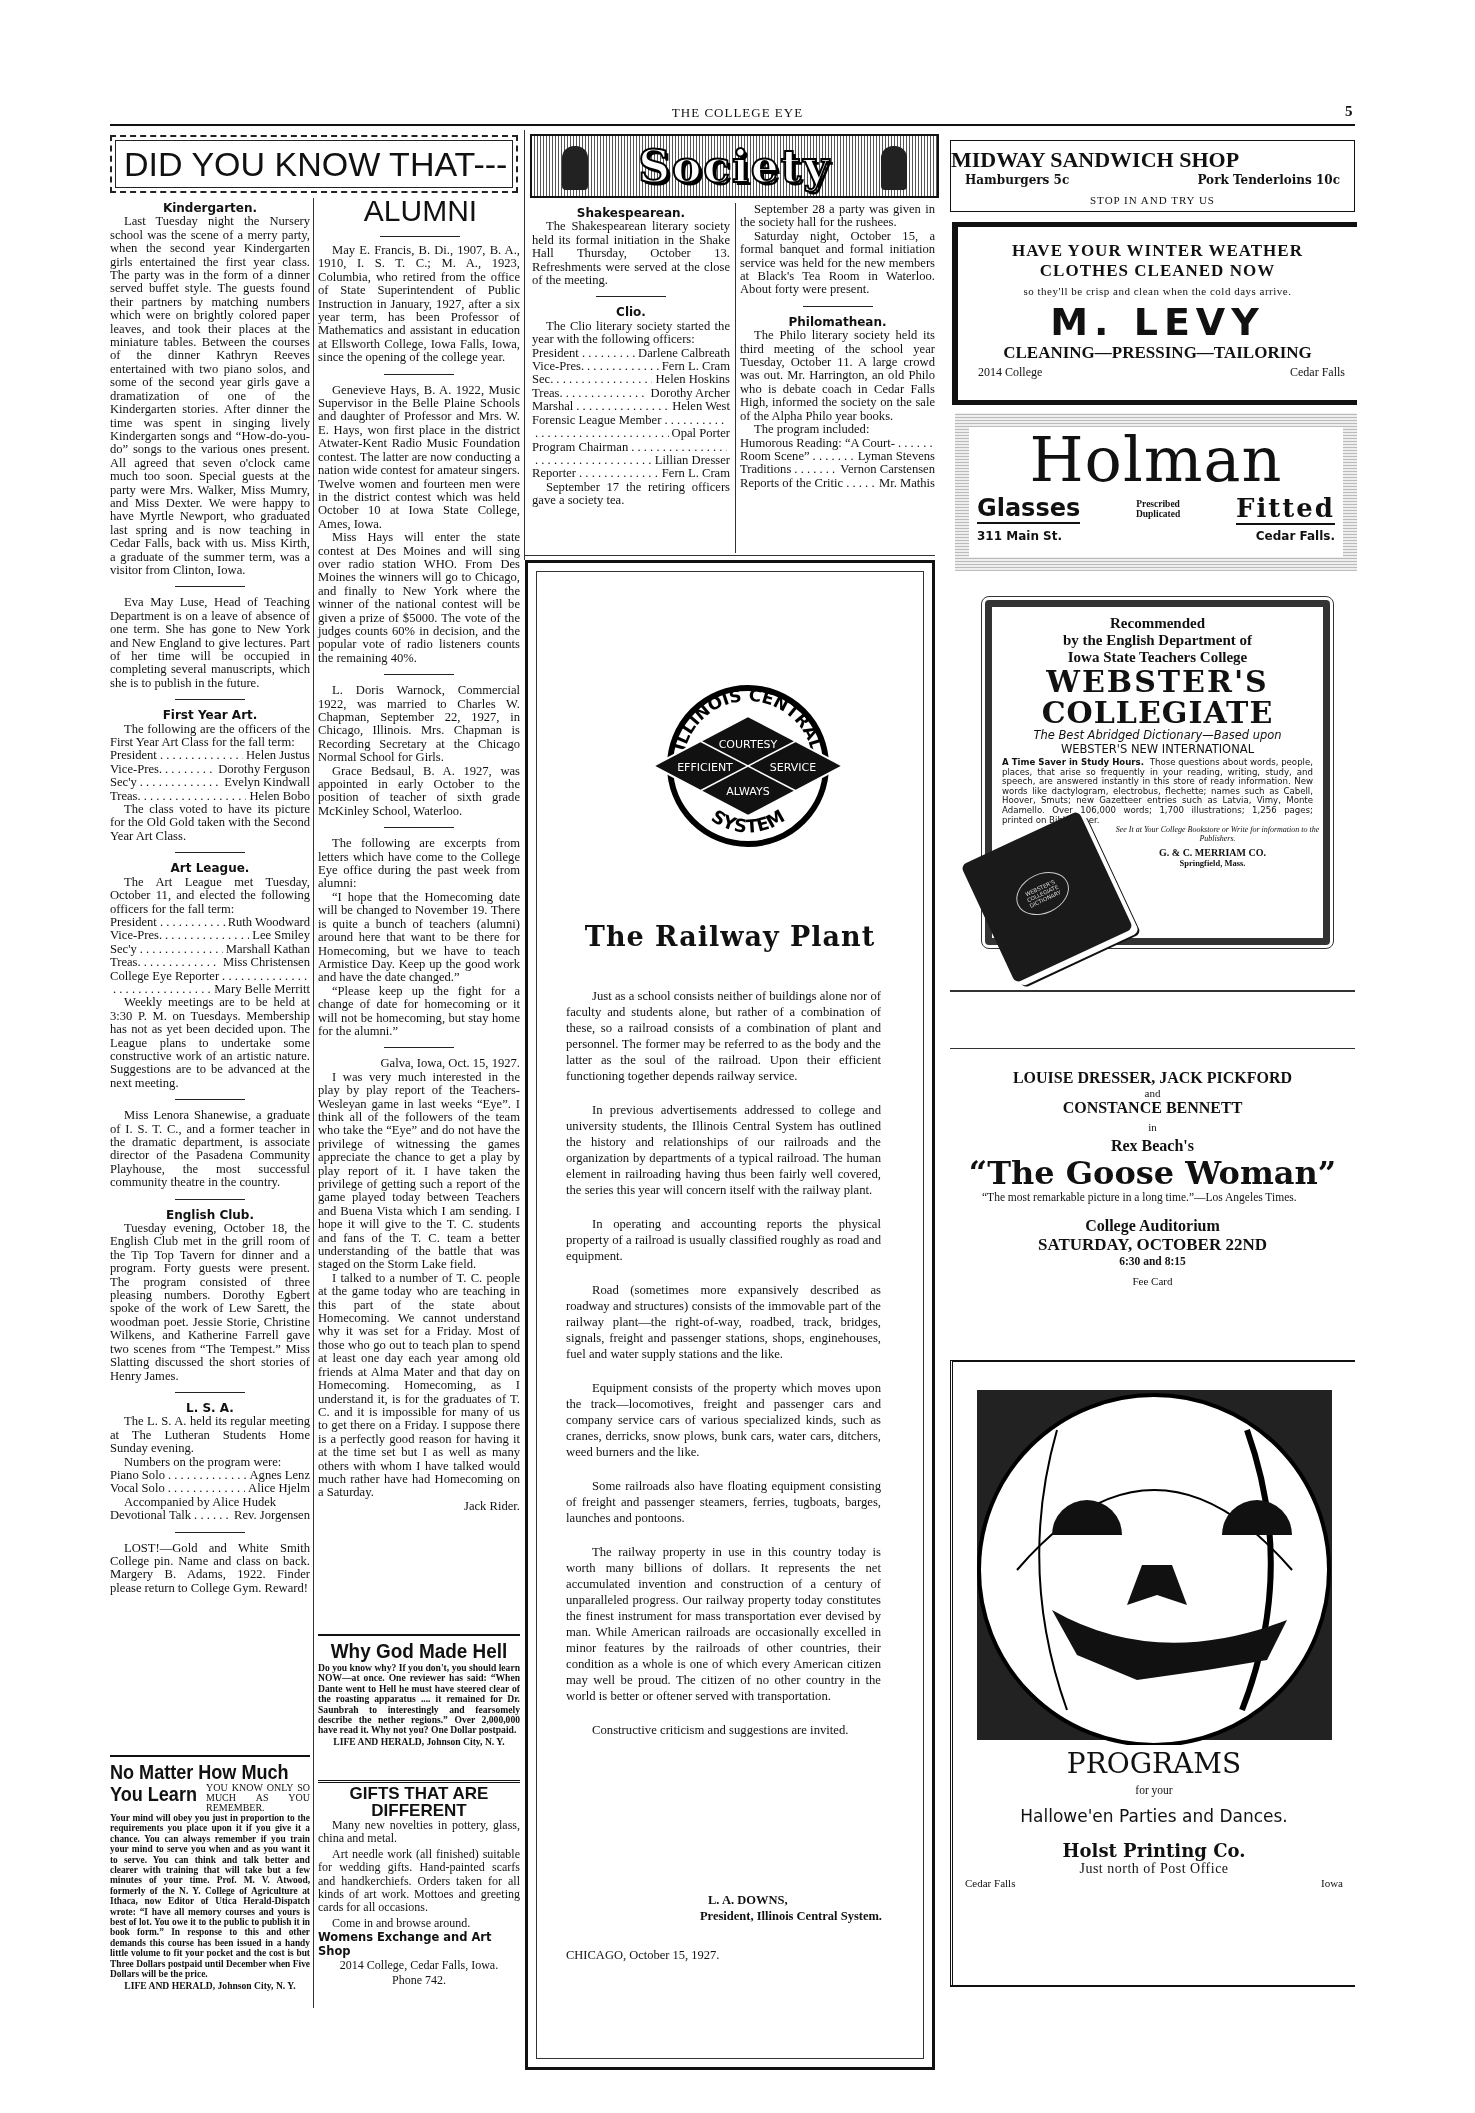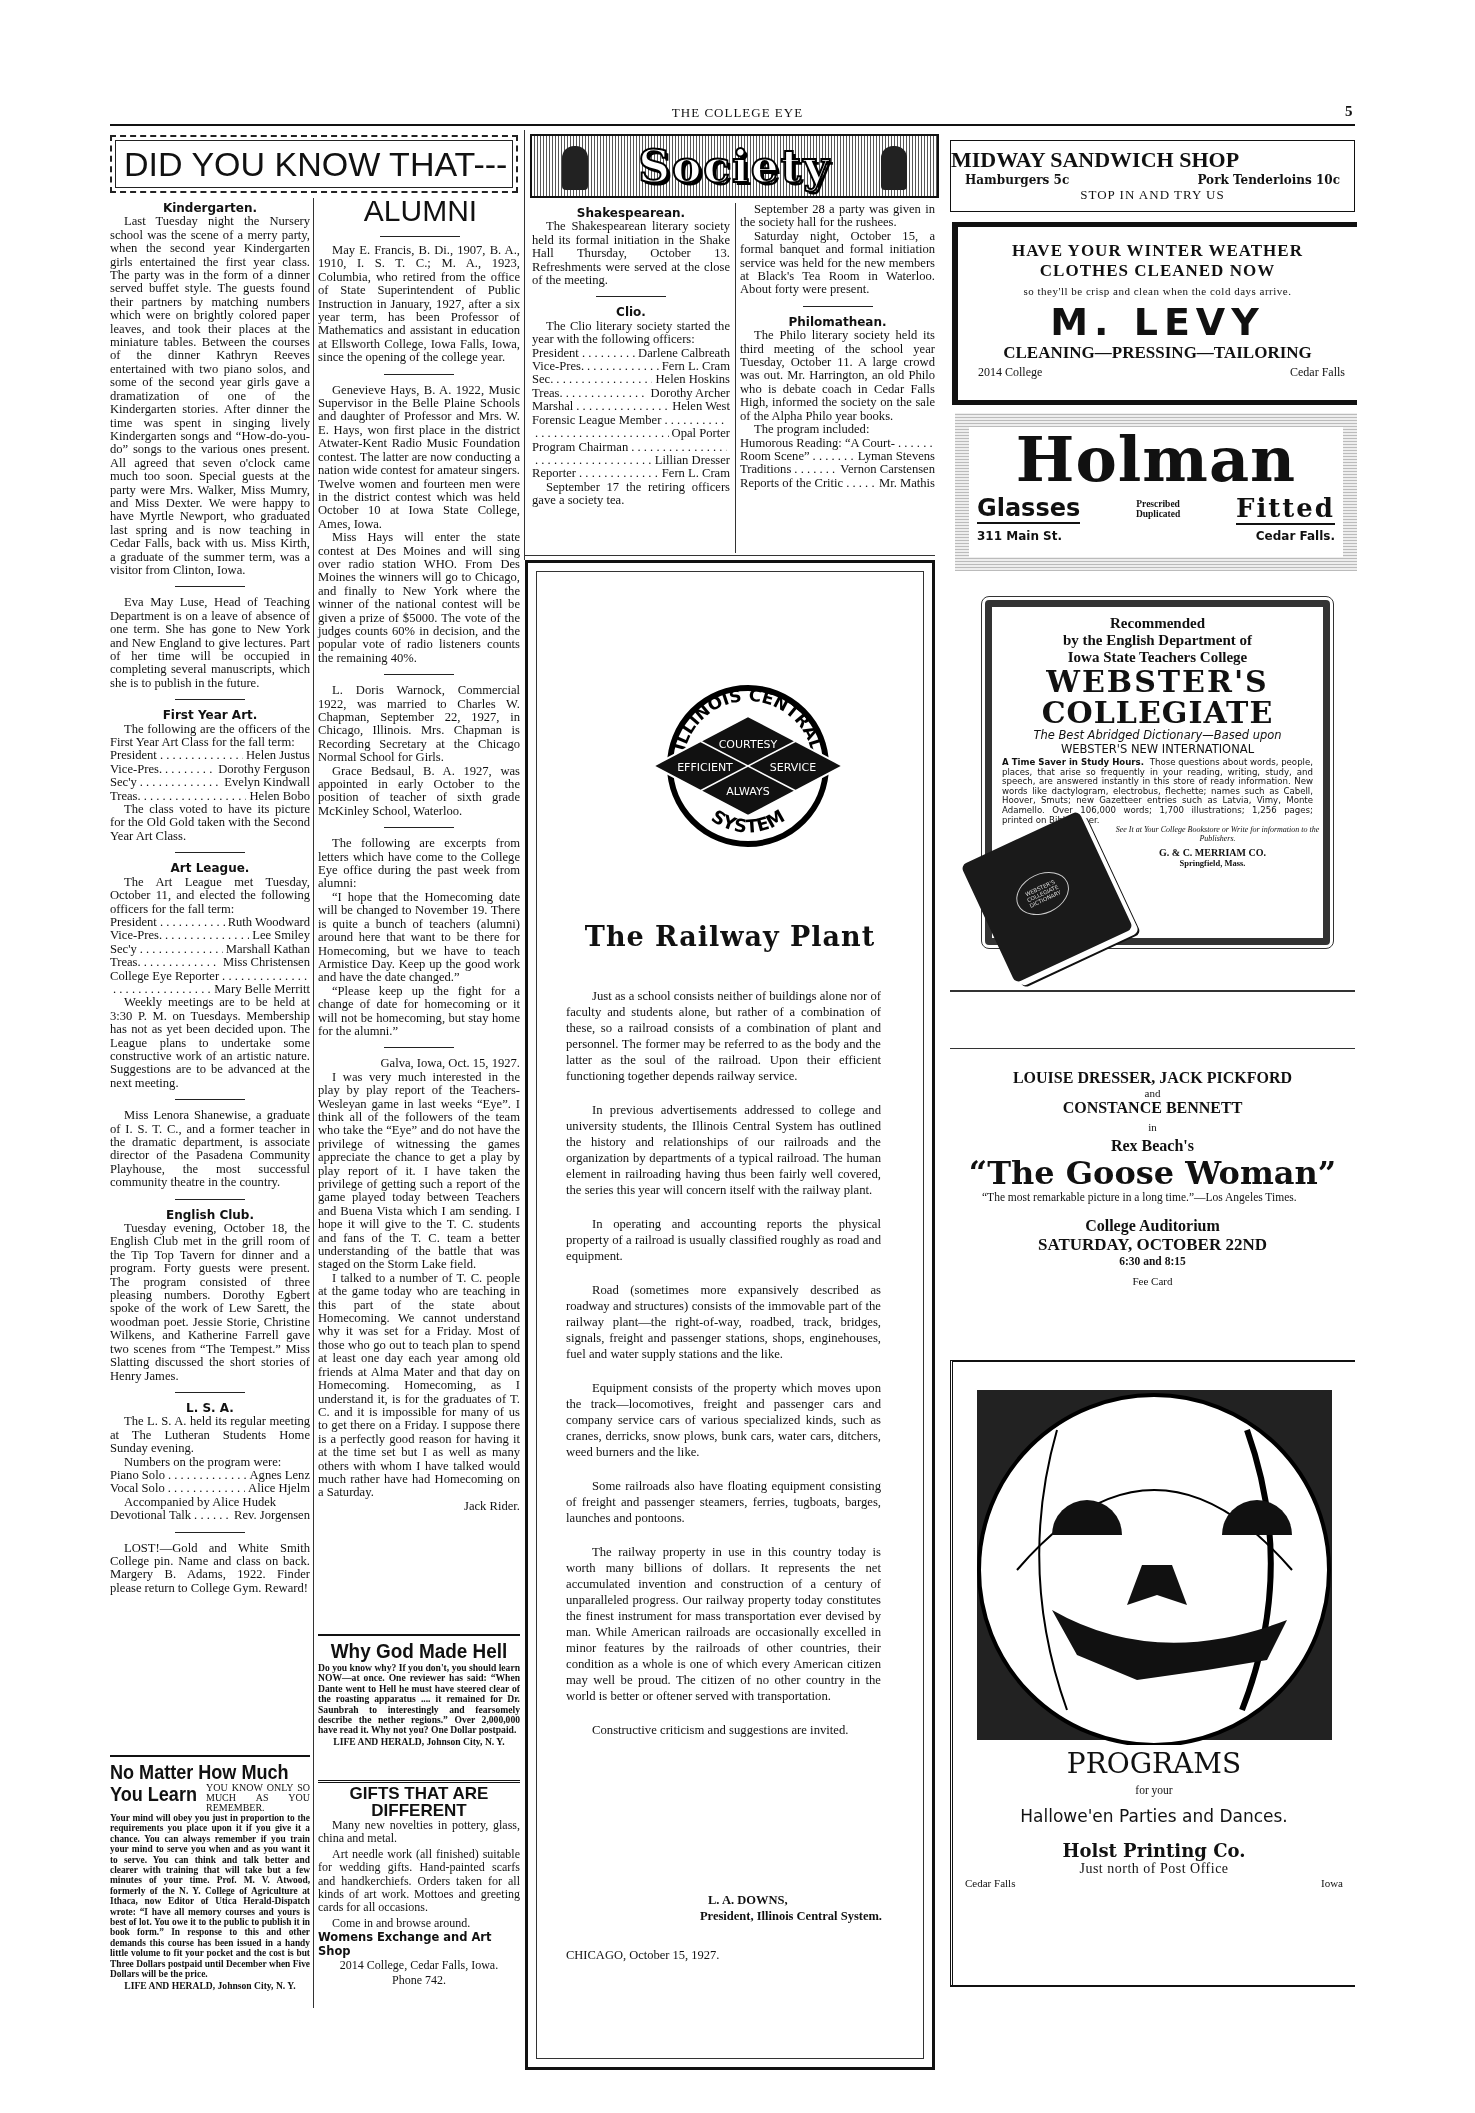--- a/index.html
+++ b/index.html
@@ -312,38 +312,38 @@
   <div style="position:absolute;top:1346px;right:50px;font-weight:bold;font-size:12.5px;">President, Illinois Central System.</div>
   <div style="position:absolute;top:1385px;left:38px;font-size:12.5px;">CHICAGO, October 15, 1927.</div>
 </div>
 
 <div class="box" style="top:140px;left:950px;width:405px;height:72px;border:1px solid #111;">
   <div class="adhead" style="font-family:'Liberation Serif',serif;font-size:22px;margin-top:6px;">MIDWAY SANDWICH SHOP</div>
   <div style="display:flex;justify-content:space-between;padding:0 14px;font-weight:bold;font-size:12px;font-family:'DejaVu Serif',serif;">
     <span>Hamburgers 5c</span>
     <span>Pork Tenderloins 10c</span>
   </div>
-  <div class="c" style="font-size:13px;letter-spacing:1px;">STOP IN AND TRY US</div>
+  <div class="c" style="font-size:11px;letter-spacing:1px;margin-top:7px;">STOP IN AND TRY US</div>
 </div>
 
 <div class="box" style="top:222px;left:952px;width:405px;height:183px;border-top:5px solid #111;border-bottom:5px solid #111;border-left:6px solid #111;">
   <div class="c" style="font-weight:bold;font-size:17px;margin-top:14px;letter-spacing:1px;">HAVE YOUR WINTER WEATHER</div>
   <div class="c" style="font-weight:bold;font-size:17px;letter-spacing:1px;">CLOTHES CLEANED NOW</div>
   <div class="c" style="font-size:11px;margin-top:4px;letter-spacing:0.5px;">so they'll be crisp and clean when the cold days arrive.</div>
   <div class="c" style="font-family:'DejaVu Sans',sans-serif;font-weight:bold;font-size:38px;letter-spacing:6px;line-height:42px;margin-top:4px;">M. LEVY</div>
   <div class="c" style="font-weight:bold;font-size:17px;">CLEANING—PRESSING—TAILORING</div>
   <div style="display:flex;justify-content:space-between;padding:0 12px 0 20px;font-size:12px;margin-top:2px;">
     <span>2014 College</span>
     <span>Cedar Falls</span>
   </div>
 </div>
 
 <div class="box" style="top:413px;left:955px;width:402px;height:158px;background:repeating-linear-gradient(0deg,#bbb 0 1px,#eee 1px 3px);padding:14px 14px;">
   <div style="background:#fff;height:100%;position:relative;">
-    <div class="c" style="font-family:'DejaVu Serif',serif;font-weight:bold;font-size:62px;line-height:66px;letter-spacing:1px;">Holman</div>
+    <div class="c" style="font-family:'DejaVu Serif',serif;font-weight:normal;font-size:62px;line-height:66px;letter-spacing:1px;">Holman</div>
     <div style="display:flex;justify-content:space-between;align-items:center;padding:0 8px;">
       <span style="font-family:'DejaVu Sans',sans-serif;font-weight:bold;font-size:24px;border-bottom:2px solid #111;">Glasses</span>
       <span style="font-size:9.5px;font-weight:bold;text-align:center;line-height:10px;">
         <div>Prescribed</div>
         <div>Duplicated</div>
       </span>
       <span style="font-family:'DejaVu Serif',serif;font-weight:bold;font-size:26px;letter-spacing:2px;border-bottom:2px solid #111;">Fitted</span>
     </div>
     <div style="display:flex;justify-content:space-between;padding:4px 8px 0;font-weight:bold;font-size:12px;font-family:'DejaVu Sans',sans-serif;">
       <span>311 Main St.</span>

